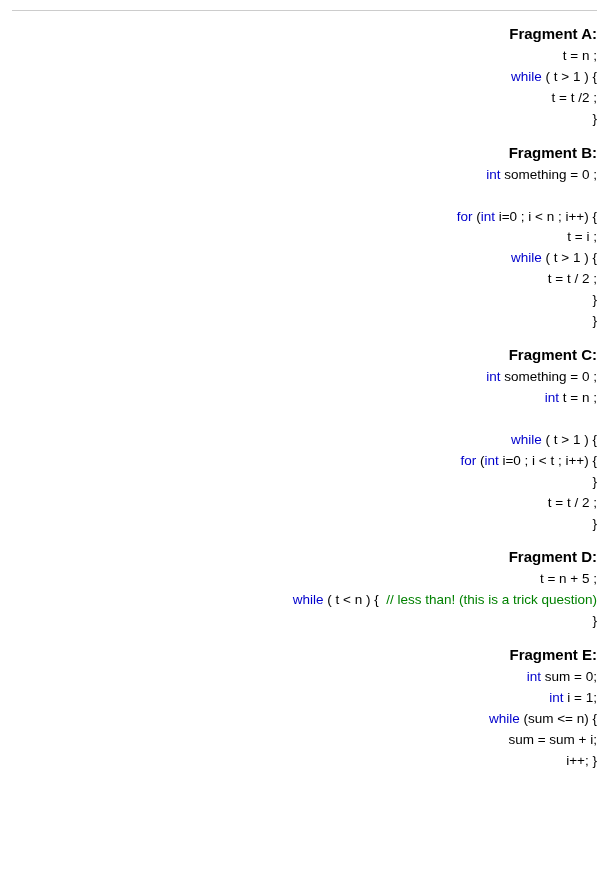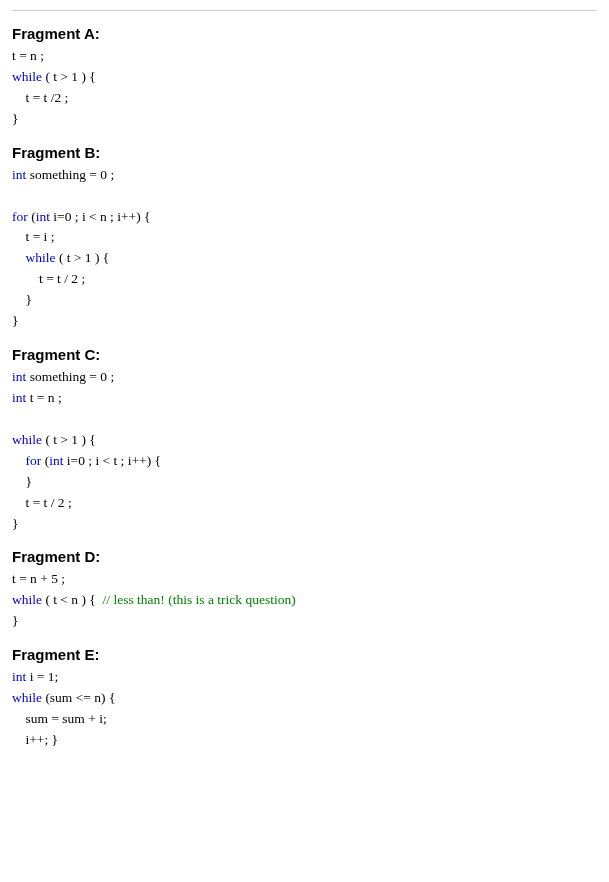--- a/index.html
+++ b/index.html
@@ -1,18 +1,19 @@
 <!DOCTYPE html>
 <html><head>
   <meta charset="utf-8">
   <style>
     * {
       margin: 0;
       padding: 0;
       box-sizing: border-box;
+      text-align: right;
     }
 
     body {
       background: #ffffff;
       font-family: 'Courier New', Courier, monospace;
       font-size: 14px;
       color: #000000;
       width: 609px;
       min-height: 882px;
       padding: 10px 12px;
@@ -21,21 +22,21 @@
     .fragment-header {
       font-family: Arial, Helvetica, sans-serif;
       font-weight: bold;
       font-size: 15px;
       color: #000000;
       margin-top: 14px;
       margin-bottom: 4px;
     }
 
     .code-block {
-      font-family: Liberation Serif, serif;
+      font-family: Liberation Sans, sans-serif;
       font-size: 13.5px;
       line-height: 1.55;
       color: #000000;
       margin-bottom: 2px;
     }
 
     .code-line {
       display: block;
       white-space: pre;
     }
@@ -95,18 +96,19 @@
       <div class="code-line">}</div>
     </div>
     <div class="fragment-header">Fragment D:</div>
     <div class="code-block">
       <div class="code-line">t = n + 5 ;</div>
       <div class="code-line"><span class="kw">while</span> ( t &lt; n ) {  <span class="comment">// less than! (this is a trick question)</span></div>
       <div class="code-line">}</div>
     </div>
     <div class="fragment-header">Fragment E:</div>
     <div class="code-block">
+      <div class="code-line"><span class="kw">int</span> sum = 0;</div>
       <div class="code-line"><span class="kw">int</span> i = 1;</div>
       <div class="code-line"><span class="kw">while</span> (sum &lt;= n) {</div>
       <div class="code-line">    sum = sum + i;</div>
       <div class="code-line">    i++; }</div>
     </div>
   </div>
 
 </body></html>

